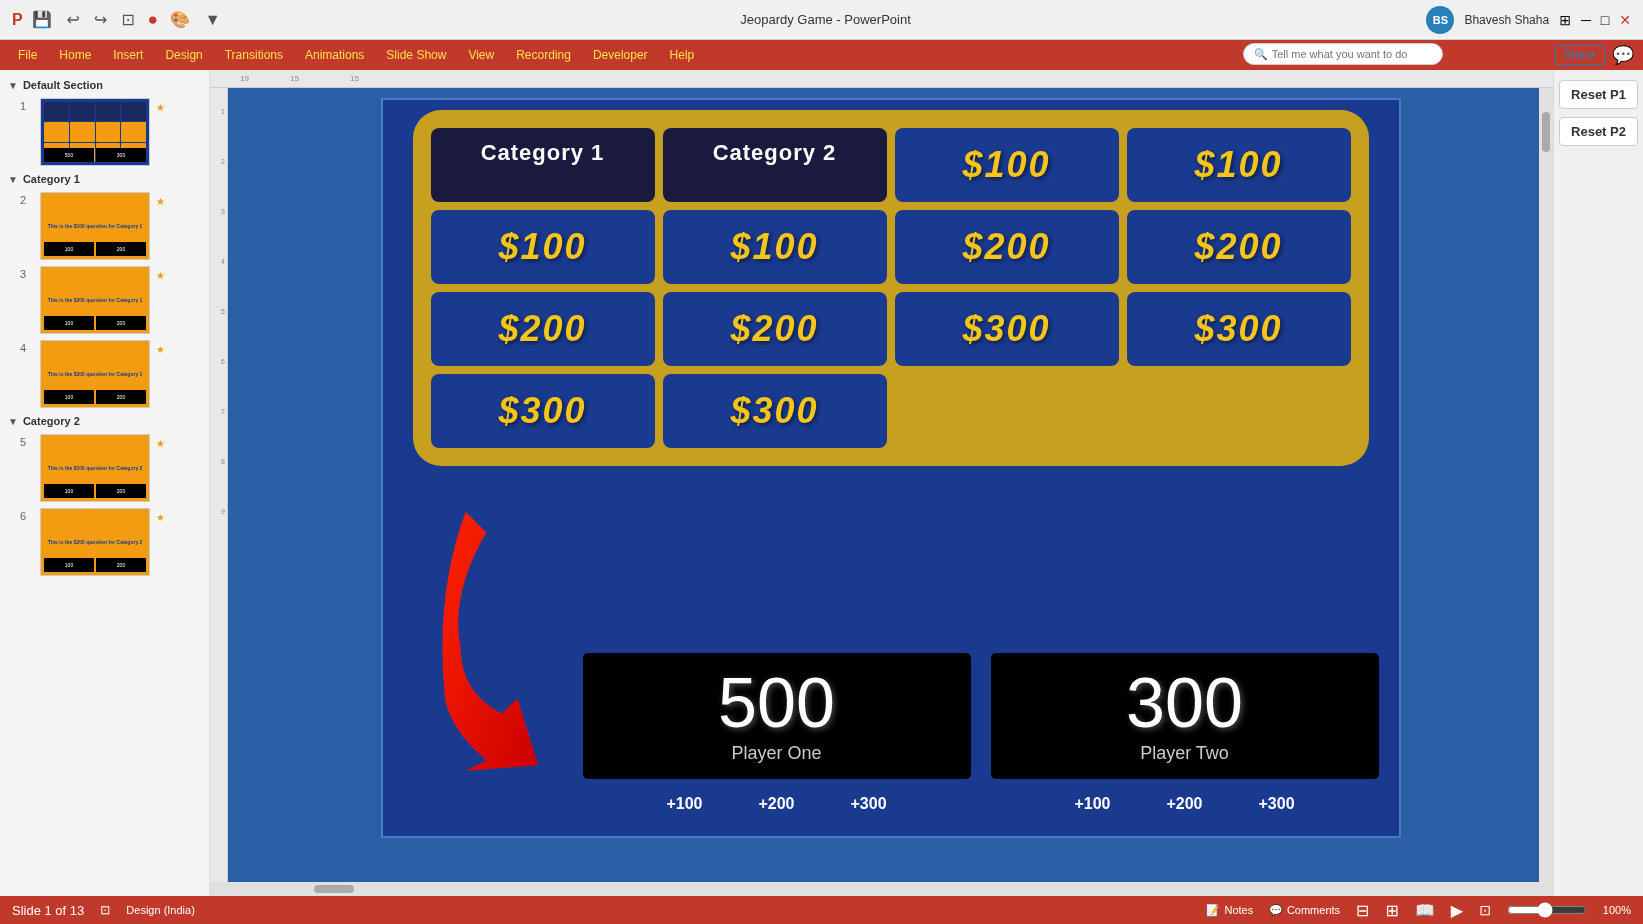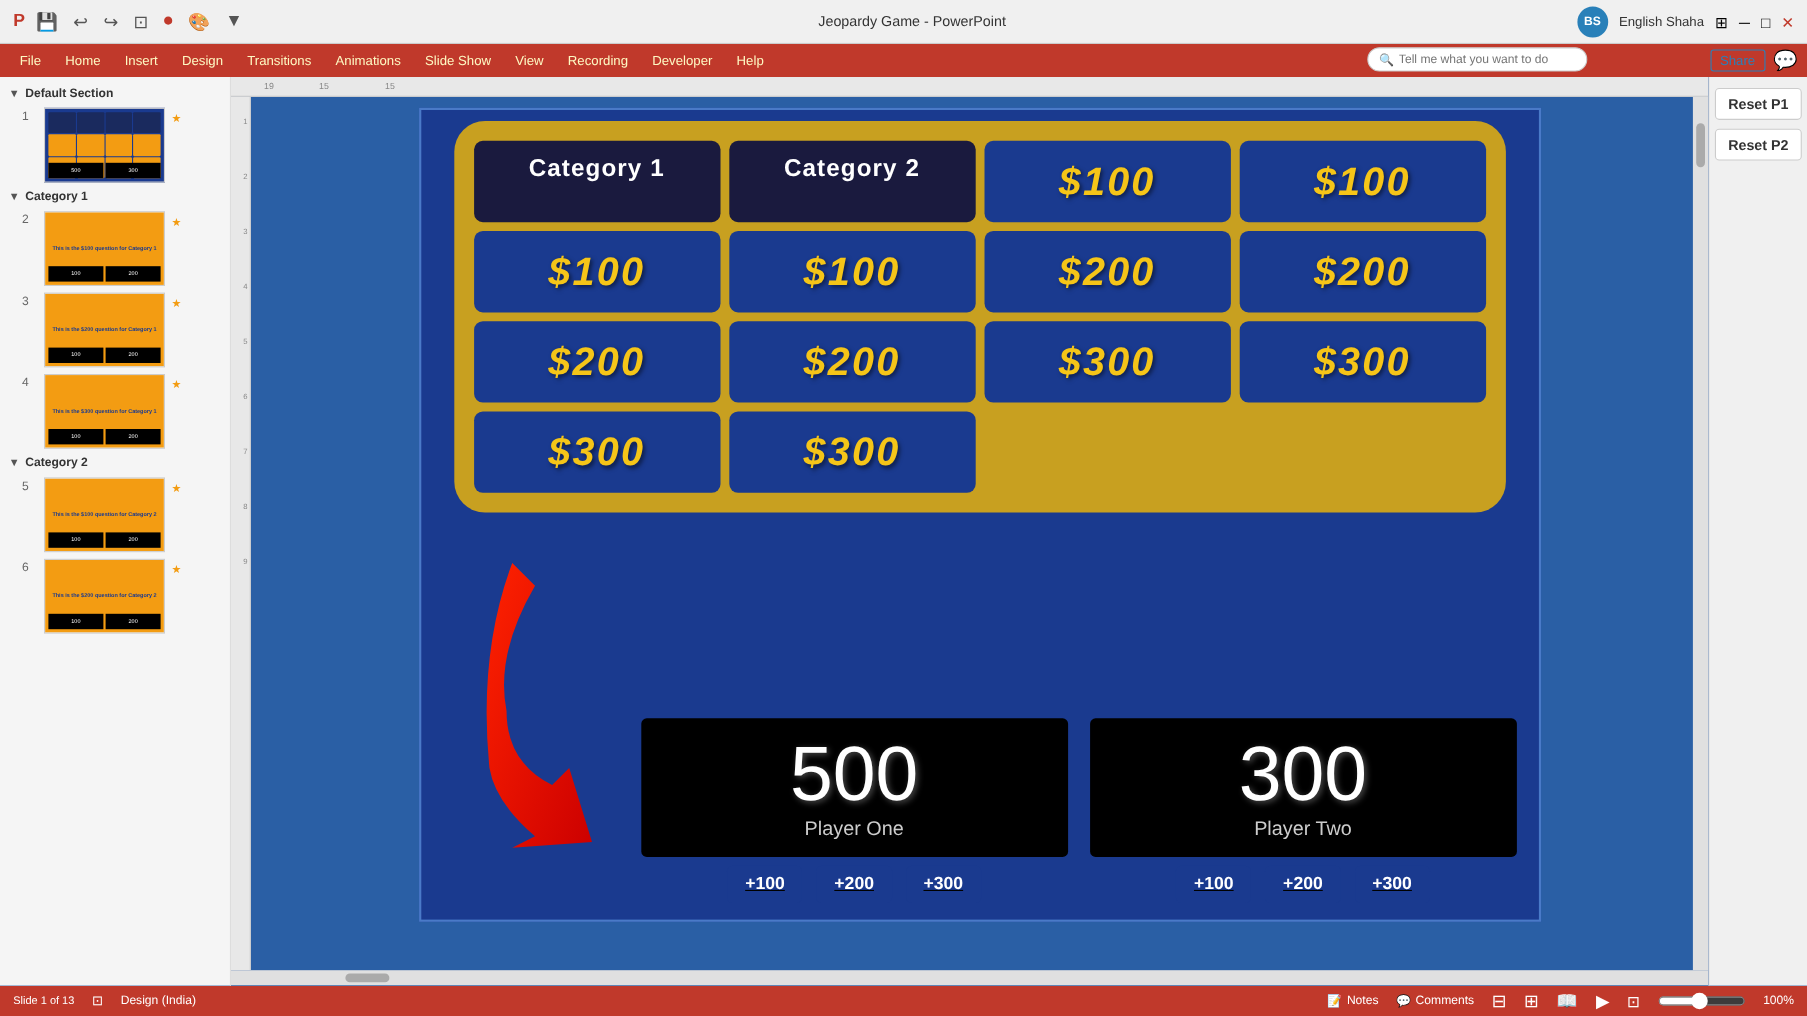--- a/index.html
+++ b/index.html
@@ -18,21 +18,21 @@
     .user-avatar { width: 28px; height: 28px; border-radius: 50%; background: #2980b9; display: flex; align-items: center; justify-content: center; color: white; font-size: 11px; font-weight: bold; }
     .share-btn { font-size: 12px; color: #2980b9; cursor: pointer; border: 1px solid #2980b9; padding: 2px 8px; border-radius: 3px; }
     .comment-btn { font-size: 18px; color: #555; cursor: pointer; }
 
     
     #ribbon {
       width: 100%; height: 30px; background: #c0392b;
       display: flex; align-items: center; padding: 0 8px; gap: 2px;
     }
     .ribbon-tab {
-      color: #fef9c3; font-size: 12px; padding: 4px 10px;
+      color: #fde047; font-size: 12px; padding: 4px 10px;
       cursor: pointer; border-radius: 3px 3px 0 0;
     }
 
     
     #search-bar {
       position: absolute; top: 43px; right: 200px;
       display: flex; align-items: center; background: white;
       border: 1px solid #ccc; border-radius: 15px; padding: 2px 10px;
       width: 200px; height: 22px;
     }
@@ -129,21 +129,21 @@
     .score-box {
       flex: 1; background: black; border-radius: 5px;
       display: flex; flex-direction: column; align-items: center; justify-content: center;
       padding: 15px 10px;
     }
     .score-number {
       color: white; font-size: 70px; font-weight: 300; line-height: 1;
       text-shadow: 2px 2px 6px rgba(255,255,255,0.3);
     }
     .score-label { color: #ccc; font-size: 18px; margin-top: 5px; }
-    .score-buttons { display: flex; gap: 13px; margin-top: 8px; text-decoration: underline; }
+    .score-buttons { display: flex; gap: 24px; margin-top: 8px; }
     .score-btn {
       background: #1a3a8f; color: white; border: none; border-radius: 5px;
       padding: 8px 16px; font-size: 16px; cursor: pointer; font-weight: bold;
     }
 
     
     #arrow-svg {
       position: absolute; left: 30px; bottom: 50px;
       width: 280px; height: 300px;
     }
@@ -179,21 +179,21 @@
     <span class="quick-access-btn">⊡</span>
     <span class="quick-access-btn" style="color:#c0392b;">⏺</span>
     <span class="quick-access-btn">🎨</span>
     <span class="quick-access-btn">▼</span>
   </div>
   <div id="titlebar-center">
     <span>Jeopardy Game - PowerPoint</span>
   </div>
   <div id="titlebar-right">
     <div class="user-avatar">BS</div>
-    <span style="font-size:12px; color:#333;">English Shaha</span>
+    <span style="font-size:12px; color:#333;">Bhavesh Shaha</span>
     <span style="font-size:14px; cursor:pointer;">⊞</span>
     <span style="font-size:14px; cursor:pointer;">─</span>
     <span style="font-size:14px; cursor:pointer;">□</span>
     <span style="font-size:14px; cursor:pointer; color:#c0392b;">✕</span>
   </div>
 </div>
 
 <div id="ribbon">
   <span class="ribbon-tab">File</span>
   <span class="ribbon-tab">Home</span>
@@ -453,21 +453,21 @@
     <button class="reset-btn">Reset P1</button>
     <button class="reset-btn">Reset P2</button>
   </div>
 
   <div style="position:absolute; right:90px; top:18px; bottom:14px; width:14px; background:#e0e0e0; display:flex; flex-direction:column; align-items:center; padding:4px 0;">
     <div style="width:8px; height:40px; background:#aaa; border-radius:4px; margin-top:20px;"></div>
   </div>
 </div>
 
 <div id="statusbar" style="position:fixed; bottom:0; left:0; right:0; height:28px; background:#c0392b; display:flex; align-items:center; padding:0 12px; gap:16px; z-index:100;">
-  <span style="color:white; font-size:10px;">Slide 1 of 13</span>
+  <span style="color:white; font-size:13px;">Slide 1 of 13</span>
   <span style="color:white; font-size:12px; cursor:pointer;">⊡</span>
   <span style="color:white; font-size:11px; cursor:pointer;">Design (India)</span>
   <div style="flex:1;"></div>
   <span style="color:white; font-size:11px; cursor:pointer; display:flex; align-items:center; gap:4px;">
     <span>📝</span>
     <span>Notes</span>
   </span>
   <span style="color:white; font-size:11px; cursor:pointer; display:flex; align-items:center; gap:4px;">
     <span>💬</span>
     <span>Comments</span>

